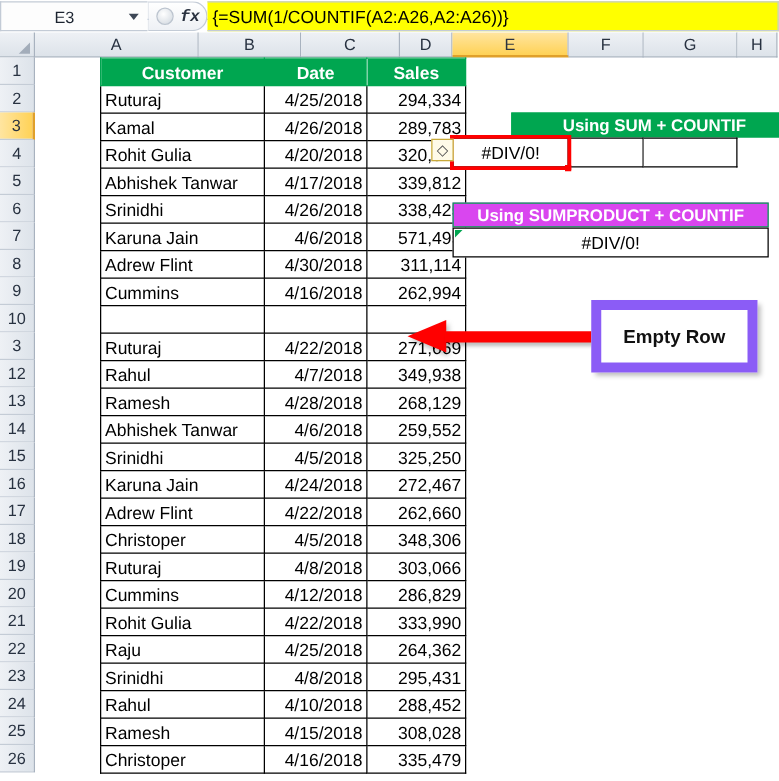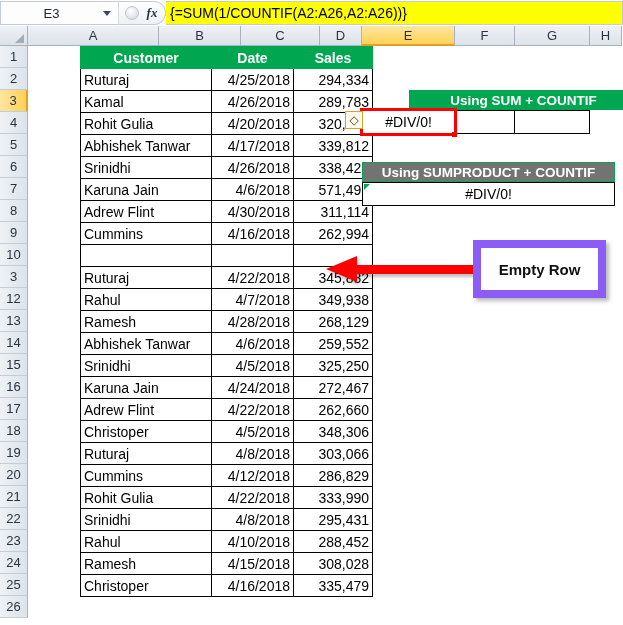--- a/index.html
+++ b/index.html
@@ -40,21 +40,21 @@
     display: flex; align-items: center; justify-content: flex-start;
     border-radius: 0 12px 12px 0;
   }
   #fx-circle {
     width: 14px; height: 14px; border-radius: 50%;
     border: 1px solid #bcc4cf; margin-left: 6px;
     background: radial-gradient(circle at 40% 35%, #ffffff, #cfd6de);
   }
   #fx-label {
     width: 26px; text-align: center; font-size: 13px; font-style: italic;
-    font-family: Liberation Serif, serif; color: #2a3240; font-weight: bold;
+    font-family: Liberation Mono, monospace; color: #2a3240; font-weight: bold;
   }
   #formula-input {
     flex: 1; height: 24px; margin-top: 1px;
     background: #ffff00;
     border: 1px solid #c3cbd6; border-left: none;
     display: flex; align-items: center;
     padding-left: 4px;
     font-size: 14px; color: #000000;
     white-space: nowrap; overflow: hidden;
   }
@@ -173,21 +173,21 @@
     width: 18px; height: 18px;
     background: #fffbe8; border: 1px solid #c8a93a;
     display: flex; align-items: center; justify-content: center;
   }
   #smart-tag-glyph {
     font-size: 12px; color: #4b4b4b; line-height: 1;
   }
 
   #sumproduct-header {
     left: 362px; top: 136px; width: 253px; height: 20px;
-    background: #737373; color: #ffffff;
+    background: #d946ef; color: #ffffff;
     font-size: 13.5px; font-weight: bold;
     display: flex; align-items: center; justify-content: center;
     border: 1px solid #00a650;
   }
   #sumproduct-value {
     left: 362px; top: 156px; width: 253px; height: 24px;
     background: #ffffff; border: 1px solid #000000;
     display: flex; align-items: center; justify-content: center;
     font-size: 14px; color: #000000; position: relative;
   }
@@ -327,21 +327,21 @@
           <td class="c-sale">262,994</td>
         </tr>
         <tr class="empty">
           <td class="c-cust"></td>
           <td class="c-date"></td>
           <td class="c-sale"></td>
         </tr>
         <tr>
           <td class="c-cust">Ruturaj</td>
           <td class="c-date">4/22/2018</td>
-          <td class="c-sale">345,882</td>
+          <td class="c-sale">271,669</td>
         </tr>
         <tr>
           <td class="c-cust">Rahul</td>
           <td class="c-date">4/7/2018</td>
           <td class="c-sale">349,938</td>
         </tr>
         <tr>
           <td class="c-cust">Ramesh</td>
           <td class="c-date">4/28/2018</td>
           <td class="c-sale">268,129</td>
@@ -378,20 +378,25 @@
         </tr>
         <tr>
           <td class="c-cust">Cummins</td>
           <td class="c-date">4/12/2018</td>
           <td class="c-sale">286,829</td>
         </tr>
         <tr>
           <td class="c-cust">Rohit Gulia</td>
           <td class="c-date">4/22/2018</td>
           <td class="c-sale">333,990</td>
+        </tr>
+        <tr>
+          <td class="c-cust">Raju</td>
+          <td class="c-date">4/25/2018</td>
+          <td class="c-sale">264,362</td>
         </tr>
         <tr>
           <td class="c-cust">Srinidhi</td>
           <td class="c-date">4/8/2018</td>
           <td class="c-sale">295,431</td>
         </tr>
         <tr>
           <td class="c-cust">Rahul</td>
           <td class="c-date">4/10/2018</td>
           <td class="c-sale">288,452</td>

